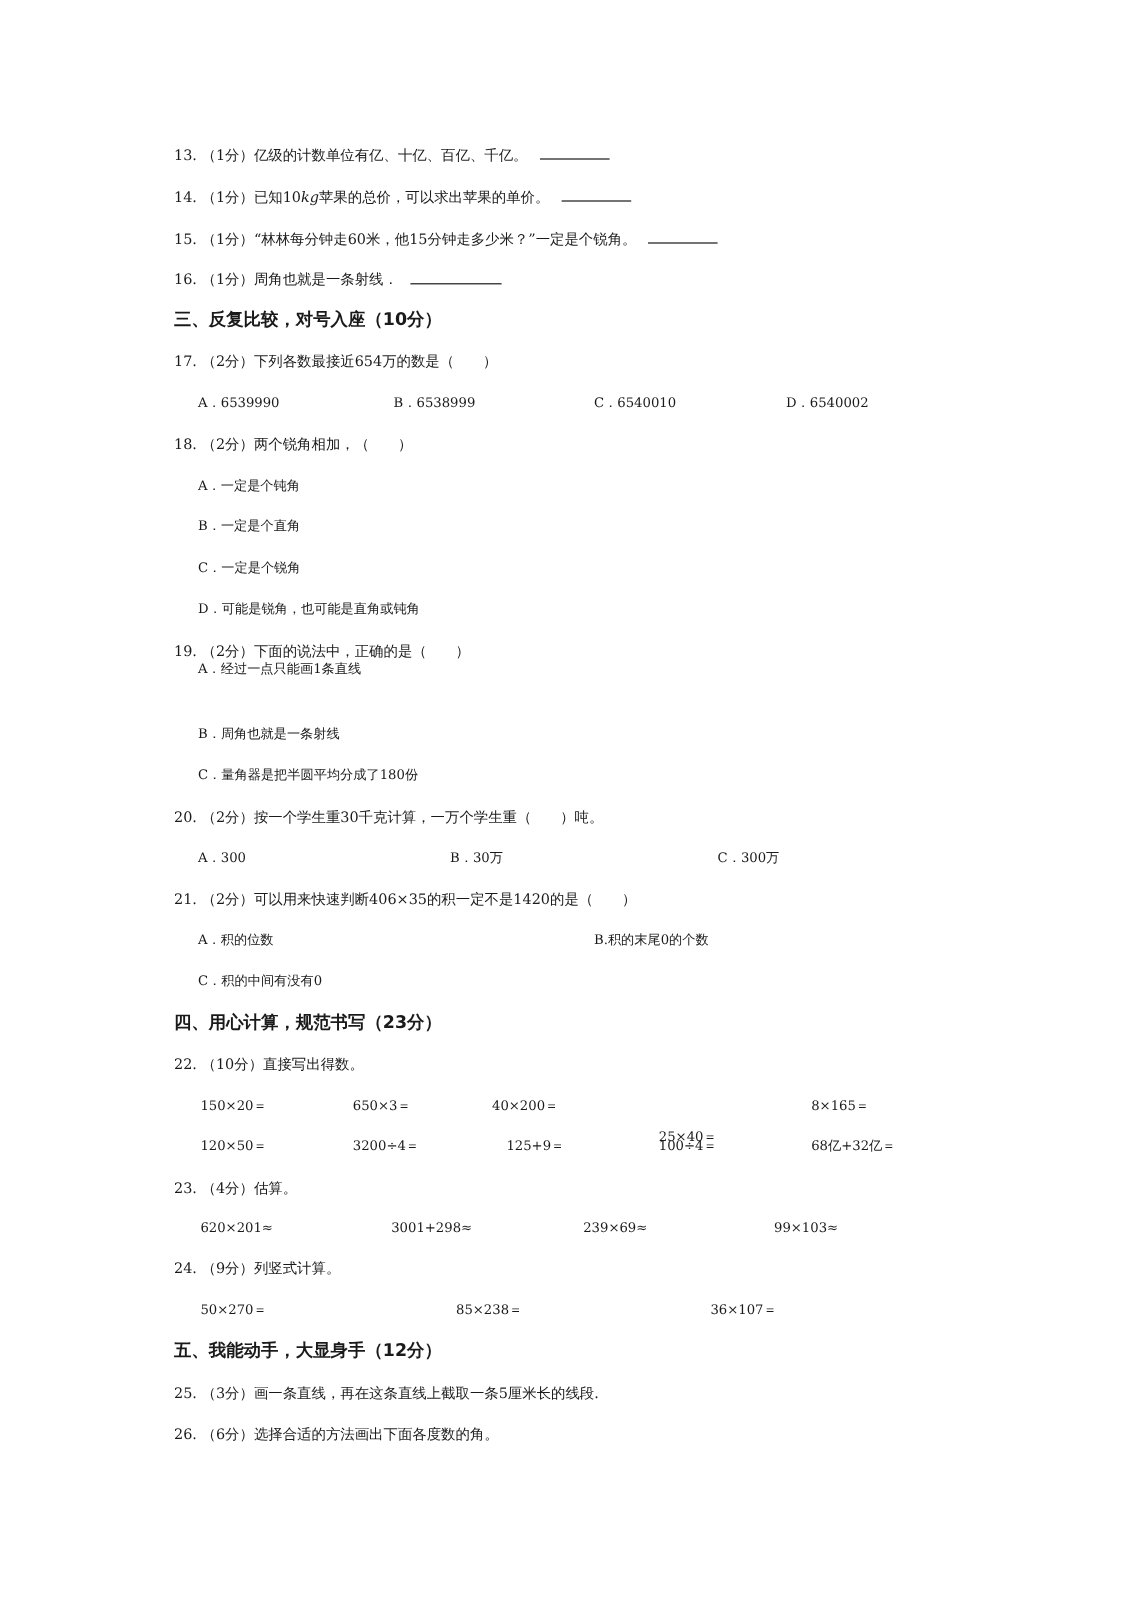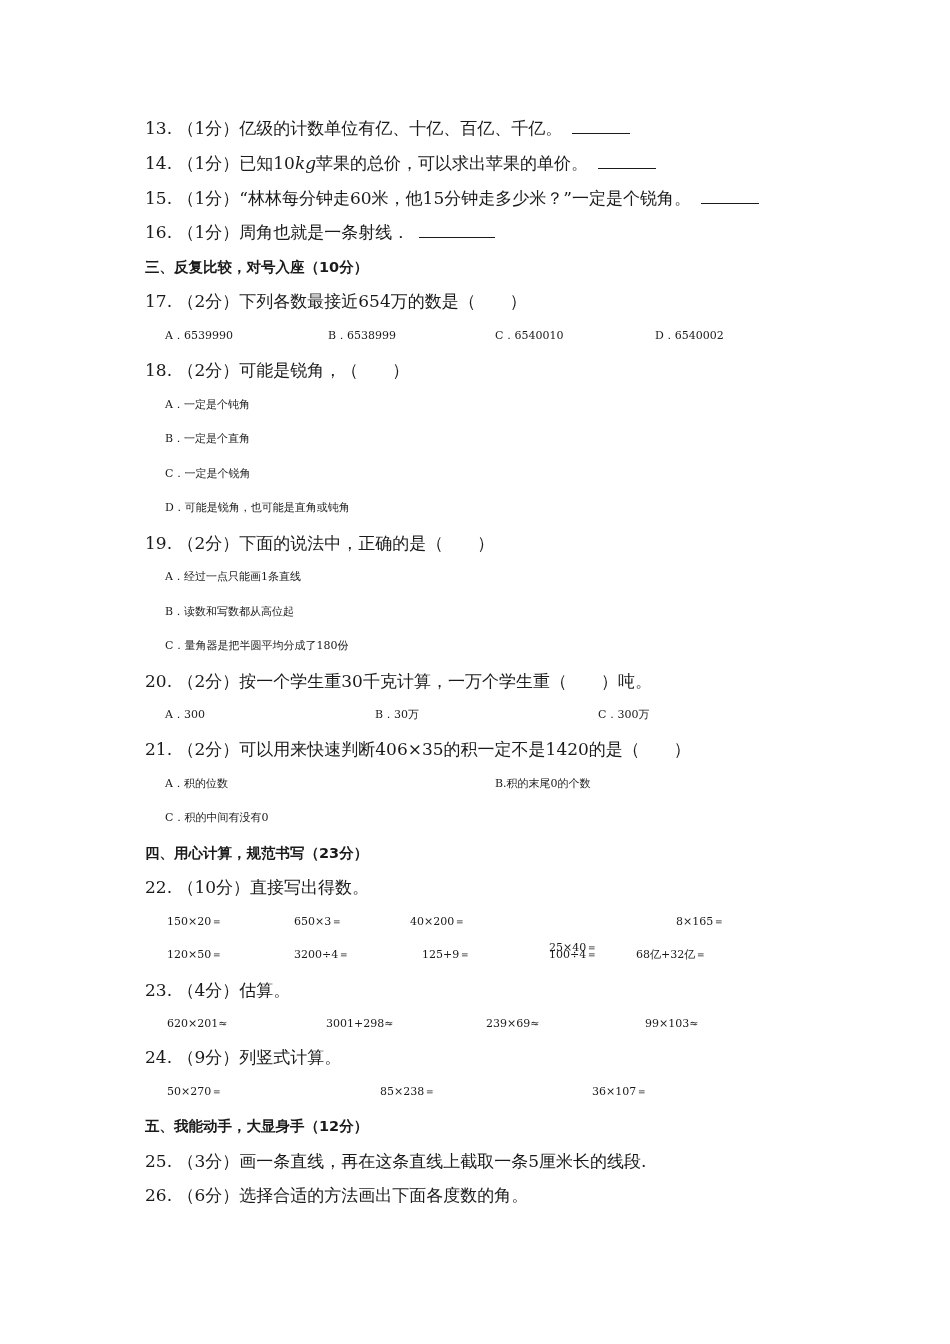--- a/index.html
+++ b/index.html
@@ -1,18 +1,18 @@
 <!DOCTYPE html>
 <html><head>
 <meta charset="utf-8">
 <style>
   html, body { margin: 0; padding: 0; background: #ffffff; }
   body { width: 950px; height: 1344px; position: relative; overflow: hidden;
          font-family: "DejaVu Serif", "Liberation Serif", serif; color: #1a1a1a; }
-  .line { position: absolute; left: 145px; font-size: 17px; line-height: 20px; white-space: nowrap; }
+  .line { position: absolute; left: 145px; font-size: 12px; line-height: 20px; white-space: nowrap; }
   .heading { font-family: "DejaVu Sans", "Liberation Sans", sans-serif; font-weight: bold; font-size: 14.5px; }
   .opt { position: absolute; font-size: 11px; line-height: 20px; white-space: nowrap; }
   .blank { display: inline-block; border-bottom: 1.3px solid #1a1a1a; height: 14px; vertical-align: baseline; margin-left: 10px; }
   .ital { font-style: italic; }
 </style>
 </head>
 <body>
 
 <div class="line" style="top:118px">
   <span>13.</span>
@@ -40,33 +40,33 @@
   <span>17.</span>
   <span>（2分）</span><span>下列各数最接近654万的数是（　　）</span>
 </div>
 <div class="opt" style="top:326px;left:165px">A．6539990</div>
 <div class="opt" style="top:326px;left:328px">B．6538999</div>
 <div class="opt" style="top:326px;left:495px">C．6540010</div>
 <div class="opt" style="top:326px;left:655px">D．6540002</div>
 
 <div class="line" style="top:360px">
   <span>18.</span>
-  <span>（2分）</span><span>可能是锐角，（　　）</span>
+  <span>（2分）</span><span>两个锐角相加，（　　）</span>
 </div>
 <div class="opt" style="top:395px;left:165px">A．一定是个钝角</div>
 <div class="opt" style="top:429px;left:165px">B．一定是个直角</div>
 <div class="opt" style="top:464px;left:165px">C．一定是个锐角</div>
 <div class="opt" style="top:498px;left:165px">D．可能是锐角，也可能是直角或钝角</div>
 
 <div class="line" style="top:533px">
   <span>19.</span>
   <span>（2分）</span><span>下面的说法中，正确的是（　　）</span>
 </div>
-<div class="opt" style="top:567px;left:165px">A．经过一点只能画1条直线</div>
-<div class="opt" style="top:602px;left:165px">B．读数和写数都从高位起</div>
+<div class="opt" style="top:548px;left:165px">A．经过一点只能画1条直线</div>
+<div class="opt" style="top:602px;left:165px">B．周角也就是一条射线</div>
 <div class="opt" style="top:636px;left:165px">C．量角器是把半圆平均分成了180份</div>
 
 <div class="line" style="top:671px">
   <span>20.</span>
   <span>（2分）</span><span>按一个学生重30千克计算，一万个学生重（　　）吨。</span>
 </div>
 <div class="opt" style="top:705px;left:165px">A．300</div>
 <div class="opt" style="top:705px;left:375px">B．30万</div>
 <div class="opt" style="top:705px;left:598px">C．300万</div>
 
@@ -86,21 +86,21 @@
 </div>
 <div class="opt" style="top:912px;left:167px">150×20＝</div>
 <div class="opt" style="top:912px;left:294px">650×3＝</div>
 <div class="opt" style="top:912px;left:410px">40×200＝</div>
 <div class="opt" style="top:938px;left:549px">25×40＝</div>
 <div class="opt" style="top:912px;left:676px">8×165＝</div>
 <div class="opt" style="top:945px;left:167px">120×50＝</div>
 <div class="opt" style="top:945px;left:294px">3200÷4＝</div>
 <div class="opt" style="top:945px;left:422px">125+9＝</div>
 <div class="opt" style="top:945px;left:549px">100÷4＝</div>
-<div class="opt" style="top:945px;left:636px">68亿+32亿＝</div>
+<div class="opt" style="top:945px;left:676px">68亿+32亿＝</div>
 
 <div class="line" style="top:980px">
   <span>23.</span>
   <span>（4分）</span><span>估算。</span>
 </div>
 <div class="opt" style="top:1014px;left:167px">620×201≈</div>
 <div class="opt" style="top:1014px;left:326px">3001+298≈</div>
 <div class="opt" style="top:1014px;left:486px">239×69≈</div>
 <div class="opt" style="top:1014px;left:645px">99×103≈</div>
 

